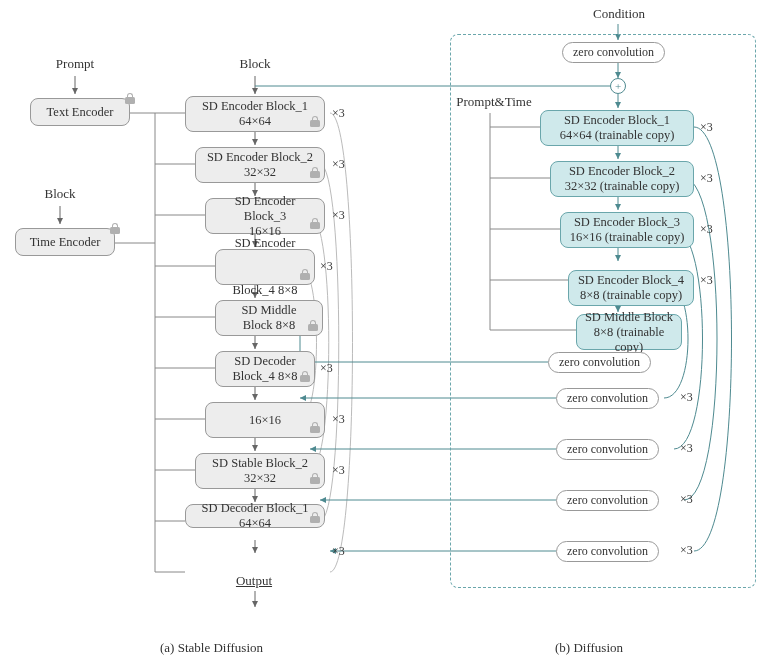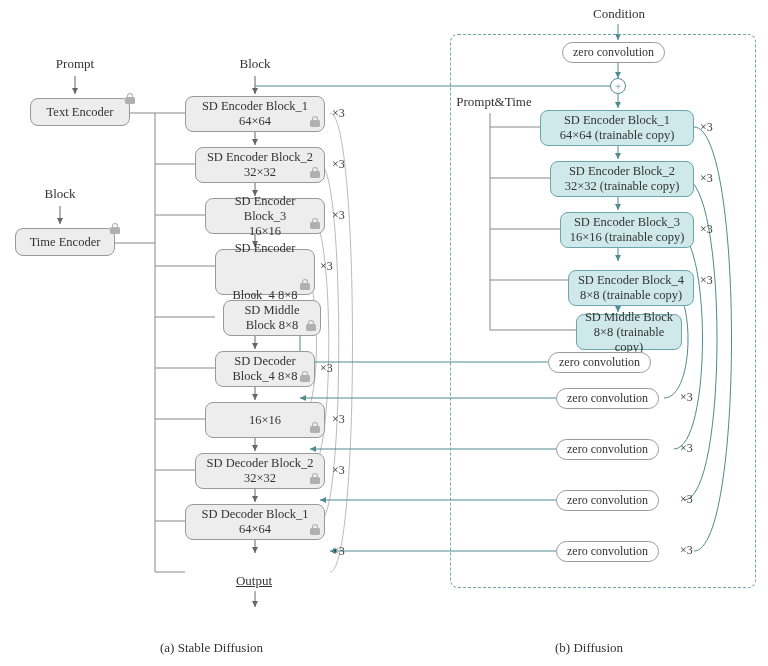--- a/index.html
+++ b/index.html
@@ -223,54 +223,54 @@
 </div>
 <div class="mult" style="left:332px; top:157px;">×3</div>
 
 <div class="block grey" style="left:205px; top:198px; width:120px; height:36px;">
   <span>SD Encoder Block_3</span>
   <span>16×16</span>
   <span class="lock lock-abs" style="right:4px; bottom:4px;"></span>
 </div>
 <div class="mult" style="left:332px; top:208px;">×3</div>
 
-<div class="block grey" style="left:215px; top:249px; width:100px; height:46px;gap:32px;">
+<div class="block grey" style="left:215px; top:249px; width:100px; height:36px;gap:32px;">
   <span>SD Encoder</span>
   <span>Block_4 8×8</span>
   <span class="lock lock-abs" style="right:4px; bottom:4px;"></span>
 </div>
 <div class="mult" style="left:320px; top:259px;">×3</div>
 
-<div class="block grey" style="left:215px; top:300px; width:98px; height:36px;margin-left:8px;">
+<div class="block grey" style="left:215px; top:300px; width:108px; height:36px;">
   <span>SD Middle</span>
   <span>Block 8×8</span>
   <span class="lock lock-abs" style="right:4px; bottom:4px;"></span>
 </div>
 
 <div class="block grey" style="left:215px; top:351px; width:100px; height:36px;">
   <span>SD Decoder</span>
   <span>Block_4 8×8</span>
   <span class="lock lock-abs" style="right:4px; bottom:4px;"></span>
 </div>
 <div class="mult" style="left:320px; top:361px;">×3</div>
 
 <div class="block grey" style="left:205px; top:402px; width:120px; height:36px;">
   <span>16×16</span>
   <span class="lock lock-abs" style="right:4px; bottom:4px;"></span>
 </div>
 <div class="mult" style="left:332px; top:412px;">×3</div>
 
 <div class="block grey" style="left:195px; top:453px; width:130px; height:36px;">
-  <span>SD Decoder Block_2</span>
+  <span>SD Stable Block_2</span>
   <span>32×32</span>
   <span class="lock lock-abs" style="right:4px; bottom:4px;"></span>
 </div>
 <div class="mult" style="left:332px; top:463px;">×3</div>
 
-<div class="block grey" style="left:185px; top:504px; width:140px; height:36px;justify-content:center;">
+<div class="block grey" style="left:185px; top:504px; width:140px; height:24px;justify-content:center;">
   <span>SD Decoder Block_1</span>
   <span>64×64</span>
   <span class="lock lock-abs" style="right:4px; bottom:4px;"></span>
 </div>
 <div class="mult" style="left:332px; top:544px;">×3</div>
 
 <div class="pill" style="left:562px; top:42px;">zero convolution</div>
 
 <div class="addcircle" style="left:610px; top:78px;">+</div>
 

